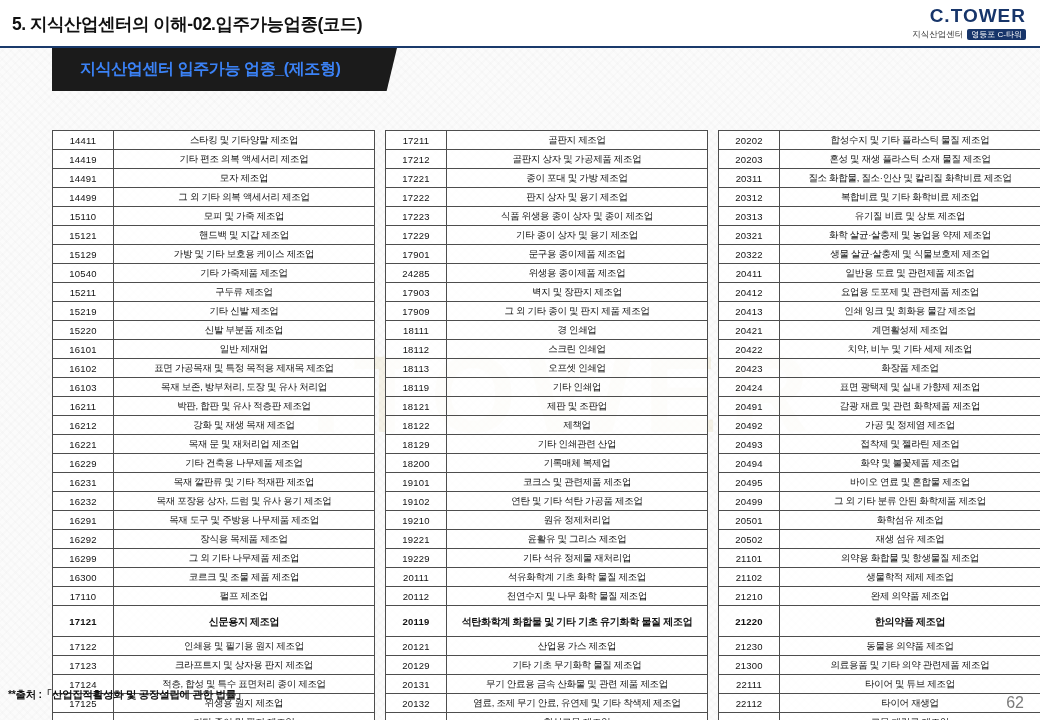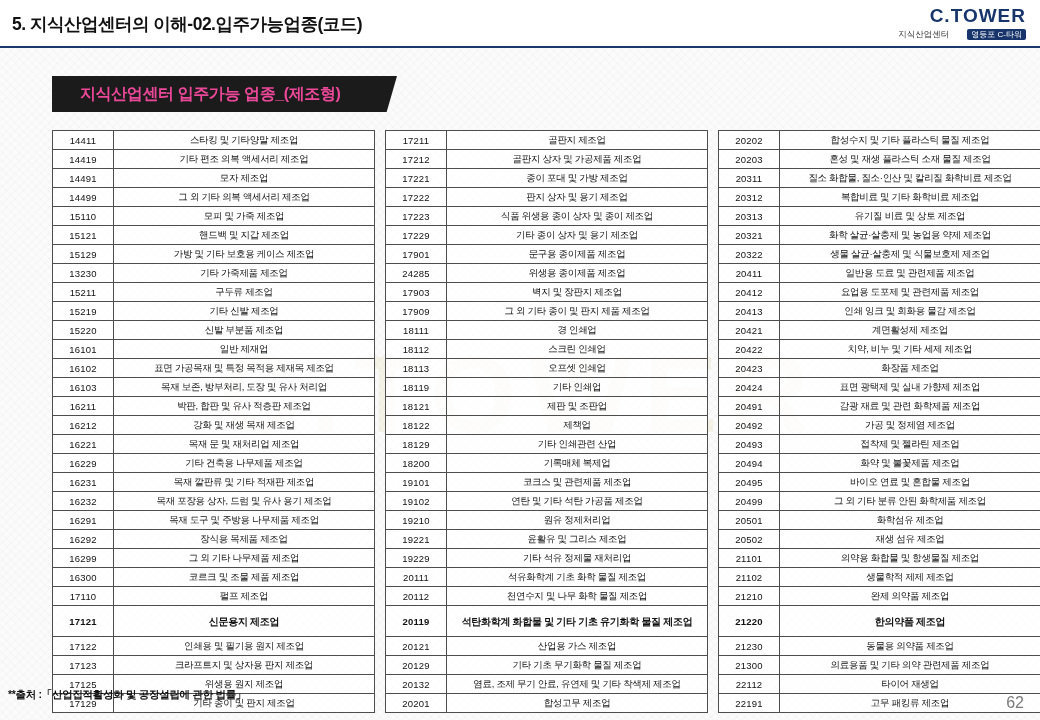--- a/index.html
+++ b/index.html
@@ -54,21 +54,21 @@
     color: #333333;
     line-height: 12px;
     margin-top: 2px;
     white-space: nowrap;
   }
   .brand-sub .chip {
     background: #17356a;
     color: #ffffff;
     padding: 1px 4px;
     border-radius: 2px;
-    margin-left: 18px;
+    margin-left: 4px;
     font-size: 8px;
   }
 
   
   .page-bg {
     position: absolute;
     left: 0; top: 48px;
     width: 1040px;
     height: 672px;
     background:
@@ -87,25 +87,25 @@
     color: rgba(215, 200, 140, 0.18);
     letter-spacing: 12px;
     pointer-events: none;
     user-select: none;
   }
 
   
   .section-banner {
     position: absolute;
     left: 52px;
-    top: 76px;
+    top: 48px;
     width: 345px;
-    height: 36px;
+    height: 43px;
     background: #1b1b1b;
-    color: #ec4899;
+    color: #3b82f6;
     font-size: 16px;
     font-weight: bold;
     letter-spacing: -0.4px;
     display: flex;
     align-items: center;
     padding-left: 28px;
     box-sizing: border-box;
     clip-path: polygon(0 0, 100% 0, 97% 100%, 0 100%);
   }
 
@@ -260,21 +260,21 @@
           <td class="code">15129</td>
           <td class="name">가방 및 기타 보호용 케이스 제조업</td>
           <td class="gap"></td>
           <td class="code">17901</td>
           <td class="name">문구용 종이제품 제조업</td>
           <td class="gap"></td>
           <td class="code">20322</td>
           <td class="name">생물 살균·살충제 및 식물보호제 제조업</td>
         </tr>
         <tr>
-          <td class="code">13230</td>
+          <td class="code">10540</td>
           <td class="name">기타 가죽제품 제조업</td>
           <td class="gap"></td>
           <td class="code">24285</td>
           <td class="name">위생용 종이제품 제조업</td>
           <td class="gap"></td>
           <td class="code">20411</td>
           <td class="name">일반용 도료 및 관련제품 제조업</td>
         </tr>
         <tr>
           <td class="code">15211</td>
@@ -470,20 +470,30 @@
           <td class="code">17123</td>
           <td class="name">크라프트지 및 상자용 판지 제조업</td>
           <td class="gap"></td>
           <td class="code">20129</td>
           <td class="name">기타 기초 무기화학 물질 제조업</td>
           <td class="gap"></td>
           <td class="code">21300</td>
           <td class="name">의료용품 및 기타 의약 관련제품 제조업</td>
         </tr>
         <tr>
+          <td class="code">17124</td>
+          <td class="name">적층, 합성 및 특수 표면처리 종이 제조업</td>
+          <td class="gap"></td>
+          <td class="code">20131</td>
+          <td class="name">무기 안료용 금속 산화물 및 관련 제품 제조업</td>
+          <td class="gap"></td>
+          <td class="code">22111</td>
+          <td class="name">타이어 및 튜브 제조업</td>
+        </tr>
+        <tr>
           <td class="code">17125</td>
           <td class="name">위생용 원지 제조업</td>
           <td class="gap"></td>
           <td class="code">20132</td>
           <td class="name">염료, 조제 무기 안료, 유연제 및 기타 착색제 제조업</td>
           <td class="gap"></td>
           <td class="code">22112</td>
           <td class="name">타이어 재생업</td>
         </tr>
         <tr>

